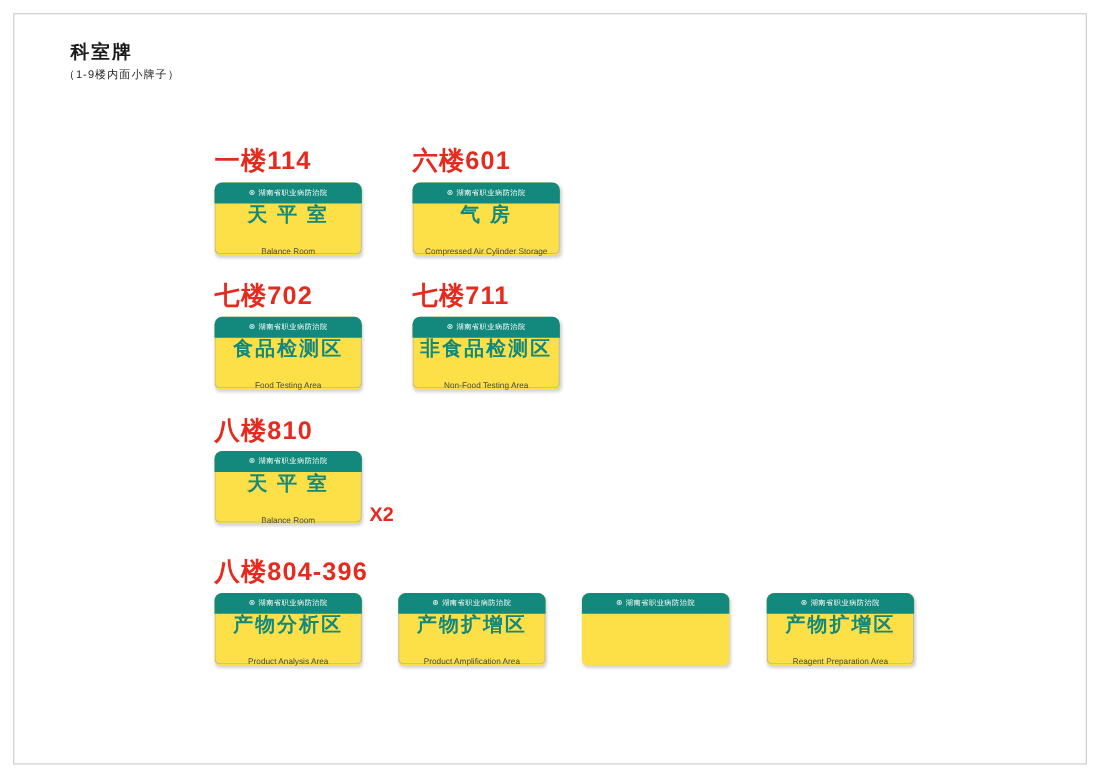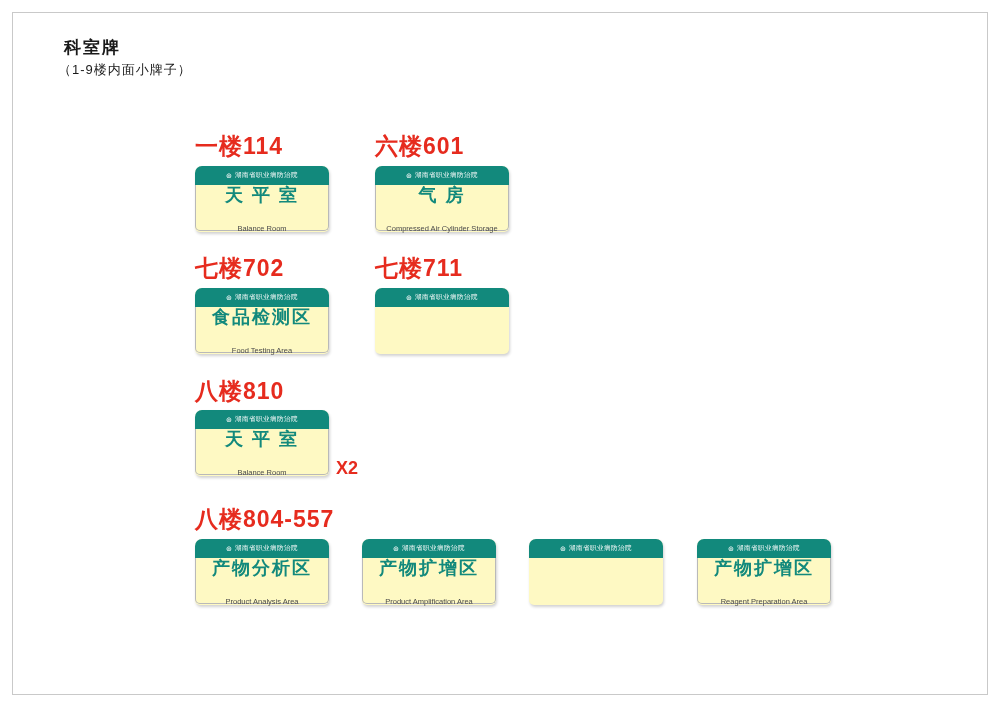--- a/index.html
+++ b/index.html
@@ -30,21 +30,21 @@
     top: 36px;
     font-size: 17px;
     font-weight: bold;
     color: #1a1a1a;
     letter-spacing: 2px;
   }
   .page-subtitle {
     position: absolute;
     left: 58px;
     top: 61px;
-    font-size: 13px;
+    font-size: 10px;
     color: #1a1a1a;
     letter-spacing: 1px;
   }
   .group-label {
     position: absolute;
     font-size: 23px;
     font-weight: 600;
     color: #e62b1e;
     letter-spacing: 1px;
     white-space: nowrap;
@@ -53,21 +53,21 @@
     position: absolute;
     font-size: 18px;
     font-weight: 600;
     color: #e62b1e;
   }
   .sign {
     position: absolute;
     width: 134px;
     height: 66px;
     border-radius: 7px 7px 5px 5px;
-    background: #fef9c3;
+    background: #fde047;
     box-shadow: 1px 2px 3px rgba(0,0,0,0.18);
   }
   .sign-header {
     height: 19px;
     background: #12897c;
     border-radius: 7px 7px 0 0;
     display: flex;
     align-items: center;
     justify-content: center;
     gap: 3px;
@@ -157,37 +157,41 @@
       <div class="sign-cn">食品检测区</div>
       <div class="sign-en">Food Testing Area</div>
     </div>
   </div>
 
   <div class="sign" style="left:375px; top:288px">
     <div class="sign-header">
       <span class="logo">⊛</span>
       <span class="org">湖南省职业病防治院</span>
     </div>
+    <div class="sign-body">
+      <div class="sign-cn">非食品检测区</div>
+      <div class="sign-en">Non-Food Testing Area</div>
+    </div>
   </div>
 
   <div class="group-label" style="left:195px; top:376px">八楼810</div>
 
   <div class="sign" style="left:195px; top:410px">
     <div class="sign-header">
       <span class="logo">⊛</span>
       <span class="org">湖南省职业病防治院</span>
     </div>
     <div class="sign-body">
       <div class="sign-cn">天 平 室</div>
       <div class="sign-en">Balance Room</div>
     </div>
   </div>
   <div class="qty-note" style="left:336px; top:458px">X2</div>
 
-  <div class="group-label" style="left:195px; top:504px">八楼804-557</div>
+  <div class="group-label" style="left:195px; top:504px">八楼804-396</div>
 
   <div class="sign" style="left:195px; top:539px">
     <div class="sign-header">
       <span class="logo">⊛</span>
       <span class="org">湖南省职业病防治院</span>
     </div>
     <div class="sign-body">
       <div class="sign-cn">产物分析区</div>
       <div class="sign-en">Product Analysis Area</div>
     </div>

